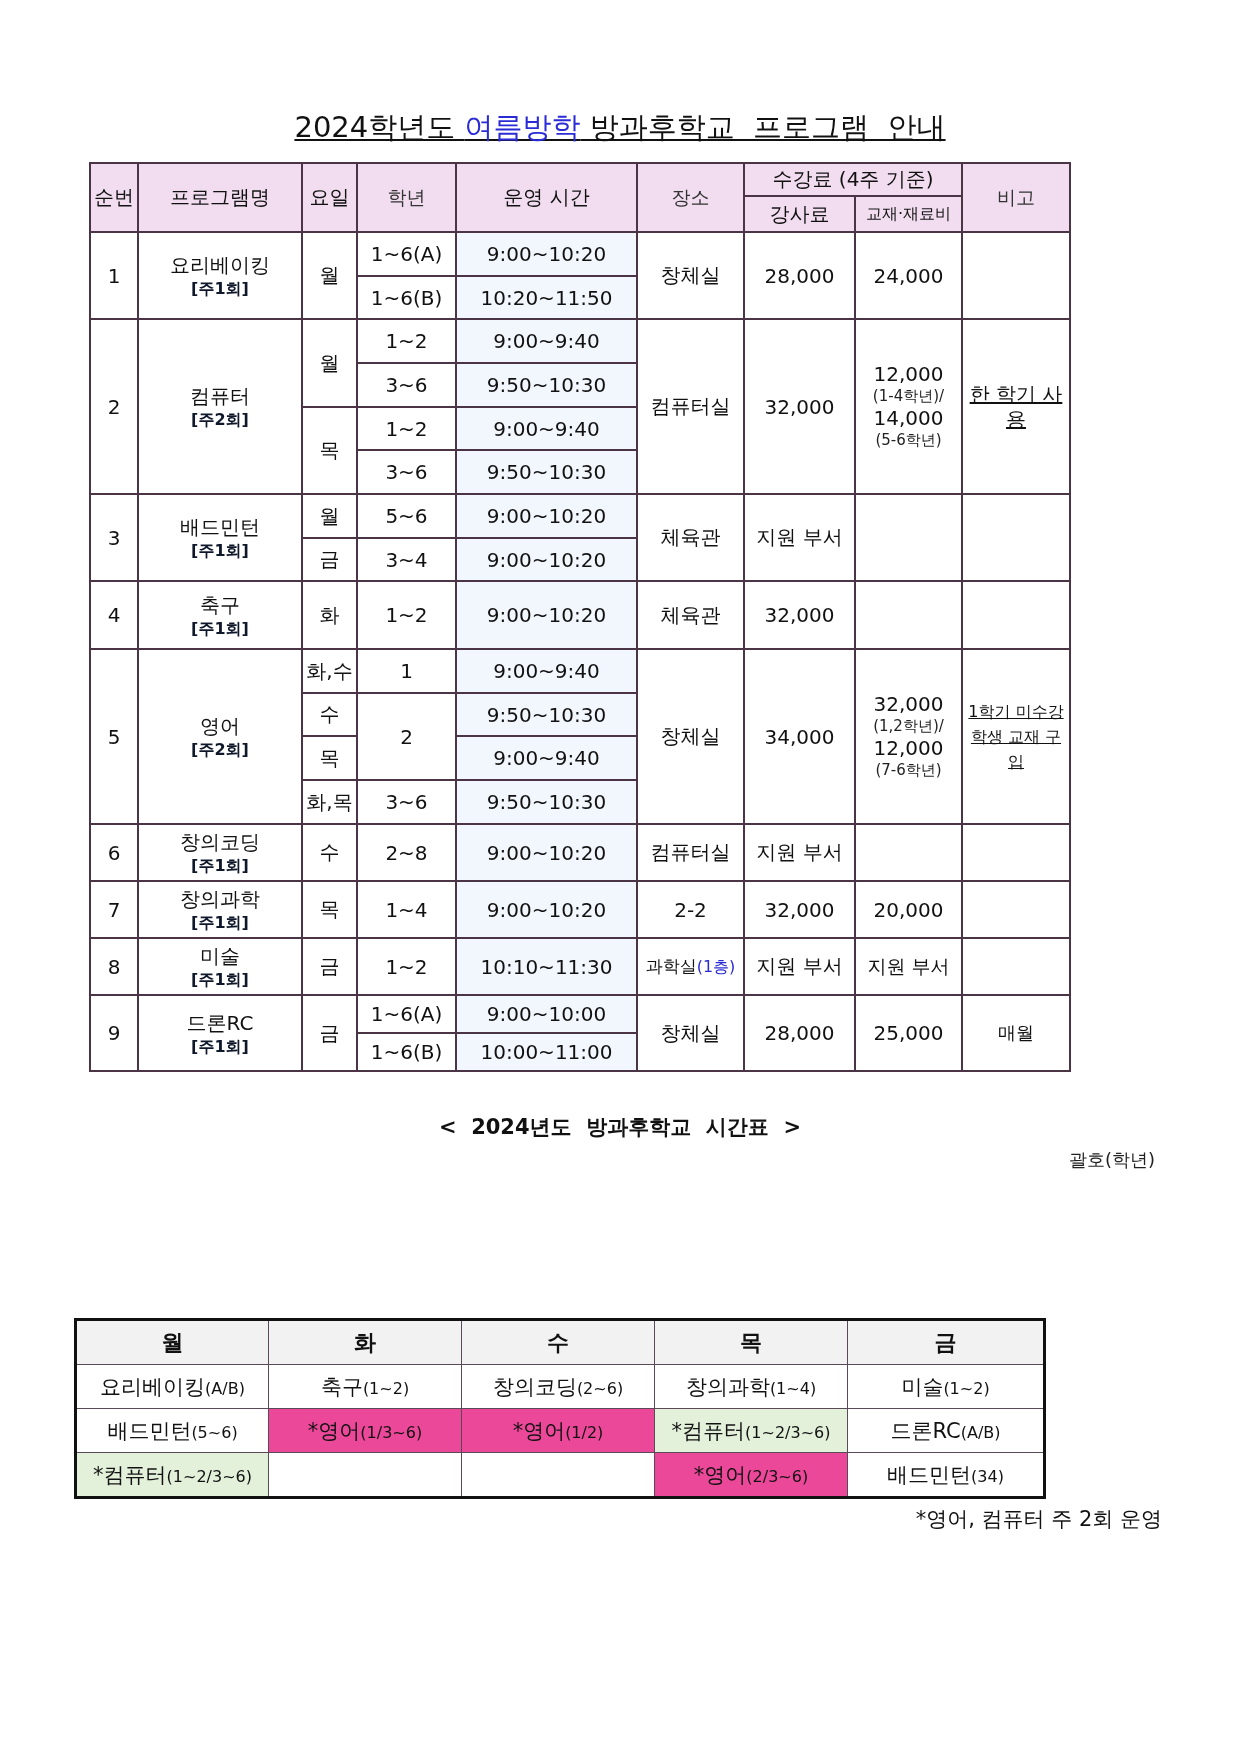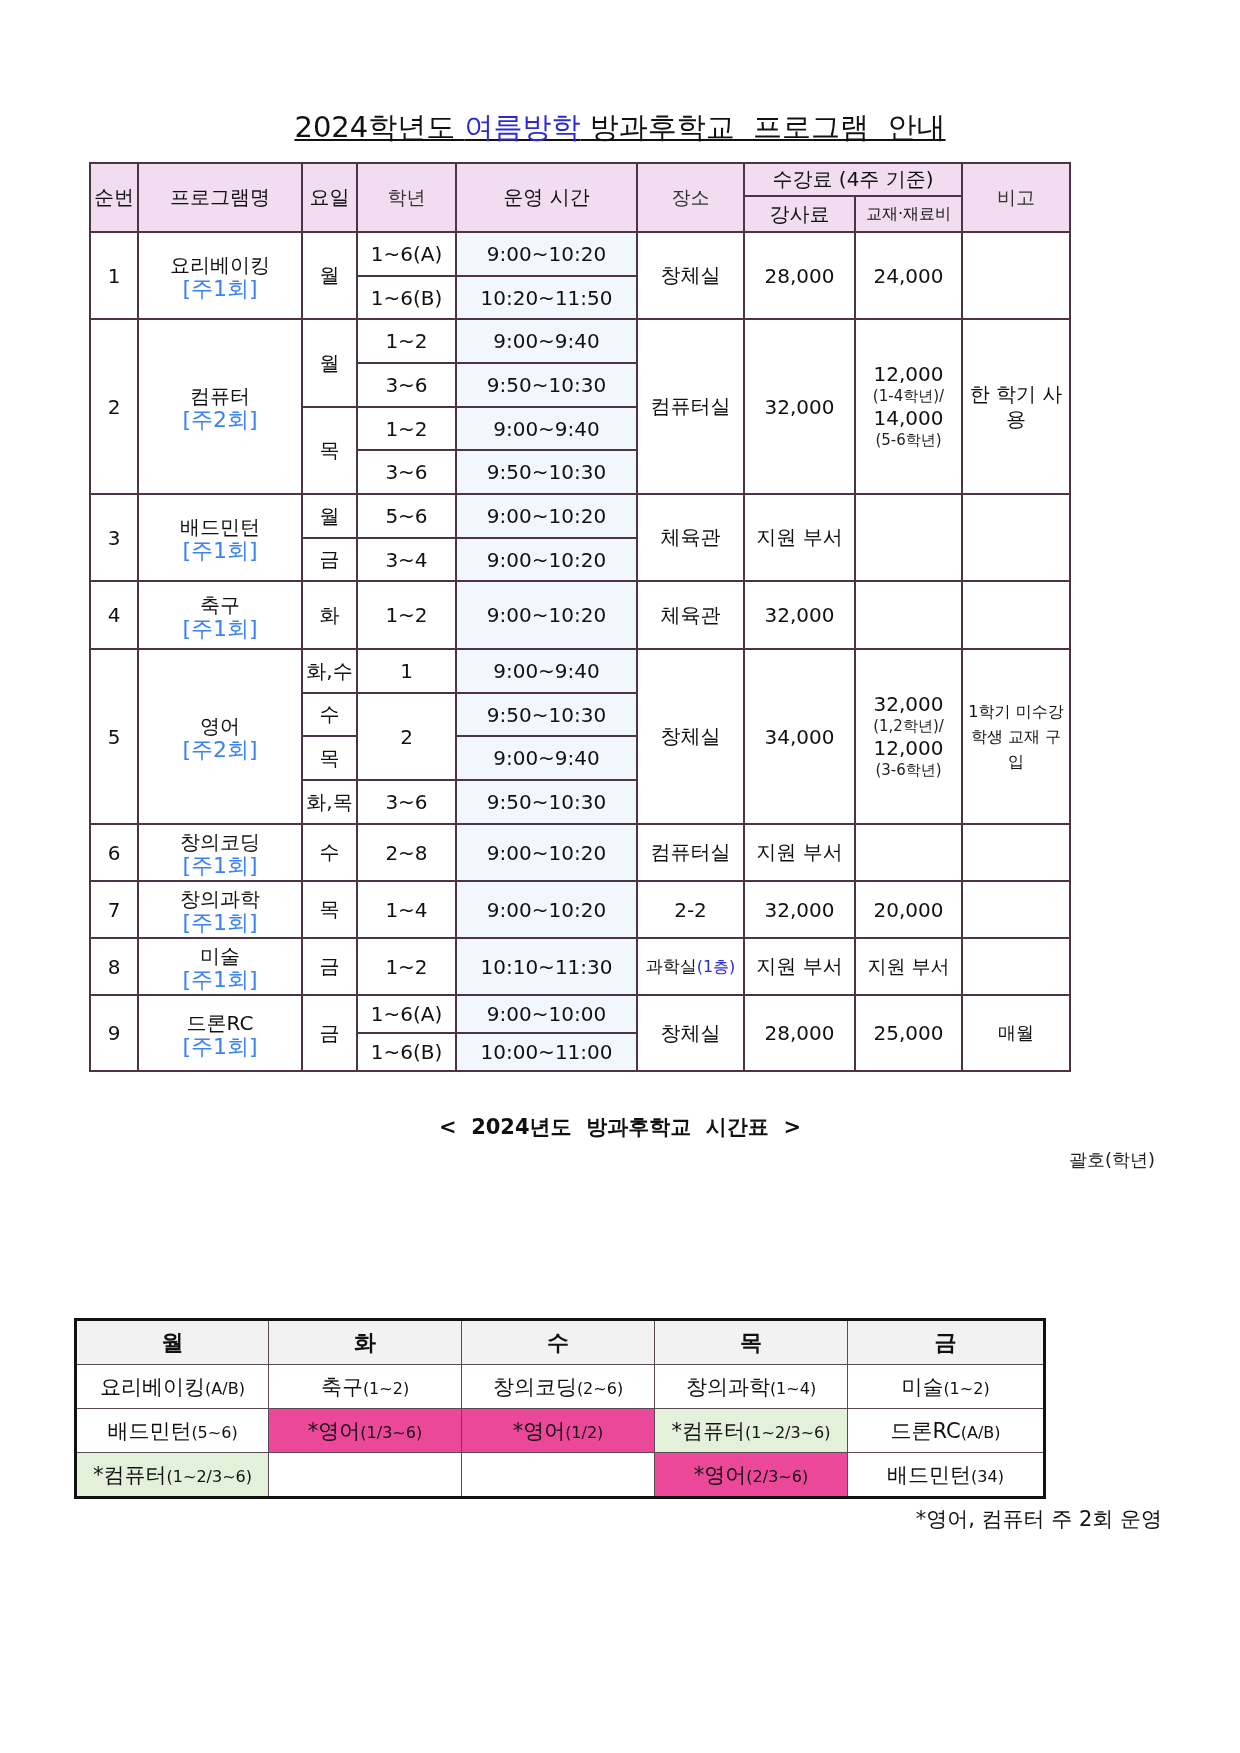--- a/index.html
+++ b/index.html
@@ -6,24 +6,24 @@
   body { width:1240px; height:1753px; position:relative; font-family:"DejaVu Sans","Liberation Sans",sans-serif; color:#111; }
   .title { position:absolute; left:0; top:108px; width:1240px; text-align:center; font-size:29px; letter-spacing:0px;text-decoration:underline; }
   .title .hl { color:#2b2bd6; }
   table.main { position:absolute; left:65px; top:162px; border-collapse:collapse; table-layout:fixed;margin-left:24px; }
   table.main td, table.main th { border:2px solid #4a3446; text-align:center; vertical-align:middle; padding:0; font-weight:normal; overflow:hidden; }
   table.main th { background:#f1ddef; font-size:20px; }
   table.main th.small { font-size:16px; }
   table.main th.light { font-size:19px; color:#333; }
   table.main td { font-size:20px; }
   td.time { background:#f2f7fd; font-size:19px; }
-  .sub { display:block; font-size:22px; color:#3b82f6; line-height:20px; }
+  .sub { display:block; font-size:16px; color:#0f172a; line-height:20px;font-weight:bold; }
   .fee { font-size:16px; line-height:22px; }
   .fee .g { font-size:15px; color:#222; }
-  .note { font-size:18px; line-height:25px; }
+  .note { font-size:18px; line-height:25px;text-decoration:underline; }
   .blue { color:#2b2bd6; font-size:16px; }
   .sched-title { position:absolute; left:0; top:1113px; width:1240px; text-align:center; font-size:21px; font-weight:bold; }
   .paren { position:absolute; left:1040px; top:1148px; width:115px; text-align:right; font-size:18px; color:#222; }
   table.sched { position:absolute; left:74px; top:1316px; border-collapse:collapse; table-layout:fixed; }
   table.sched { top:1318px; }
   table.sched td, table.sched th { border:1px solid #5a4a58; height:43px; text-align:center; vertical-align:middle; font-size:21px; padding:0; }
   table.sched { border:3px solid #111; }
   table.sched th { background:#f2f2f2; font-weight:bold; font-size:22px; }
   table.sched td .g { font-size:16px; }
   td.pink { background:#ec4899; }
@@ -143,21 +143,21 @@
     <td rowspan="4"><span>영어</span><span class="sub">[주2회]</span></td>
     <td>화,수</td>
     <td>1</td>
     <td class="time">9:00~9:40</td>
     <td rowspan="4">창체실</td>
     <td rowspan="4">34,000</td>
     <td rowspan="4" class="fee">
       <div>32,000</div>
       <div class="g">(1,2학년)/</div>
       <div>12,000</div>
-      <div class="g">(3-6학년)</div>
+      <div class="g">(7-6학년)</div>
     </td>
     <td rowspan="4" class="note" style="font-size:16px">
       <div>1학기 미수강</div>
       <div>학생 교재 구입</div>
     </td>
   </tr>
   <tr style="height:43px">
     <td>수</td>
     <td rowspan="2">2</td>
     <td class="time">9:50~10:30</td>

